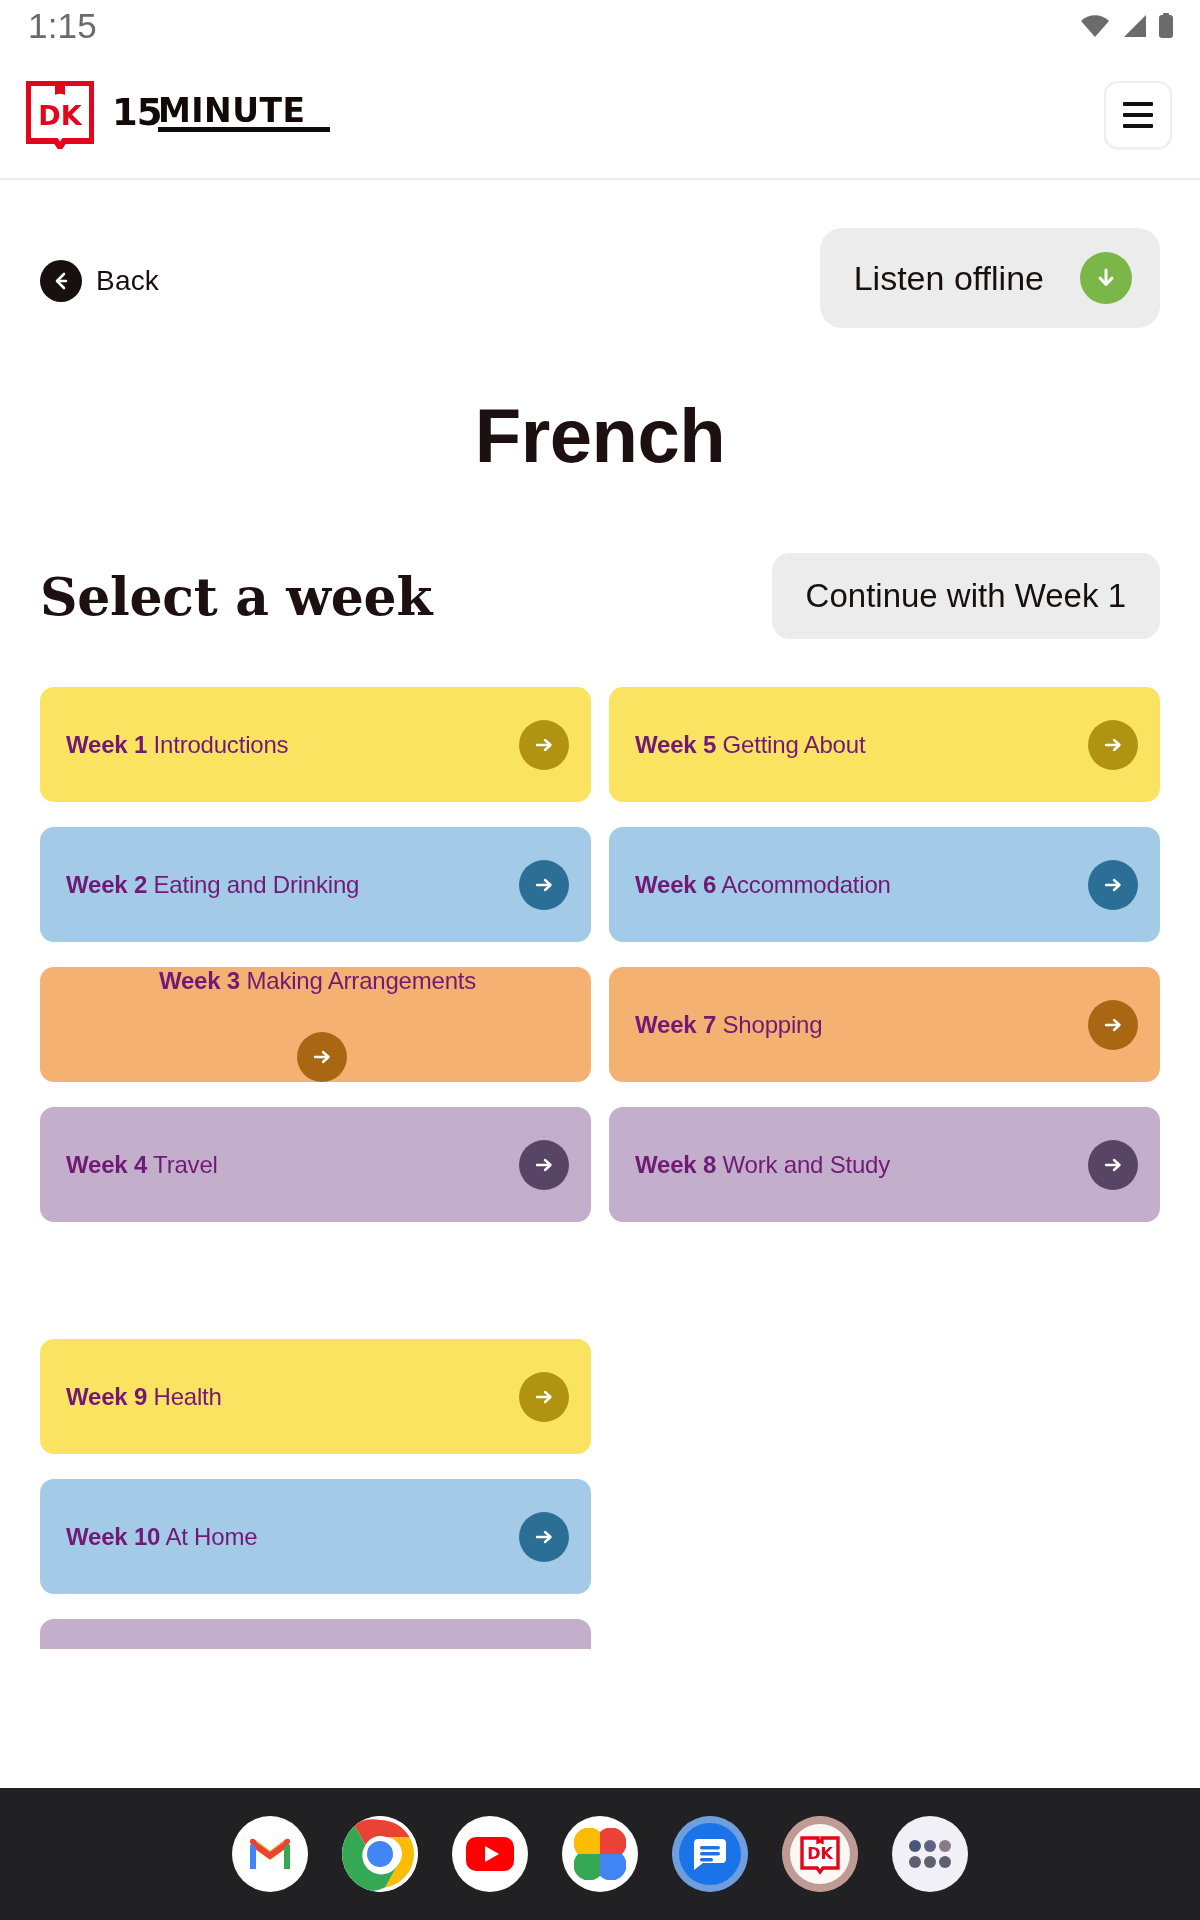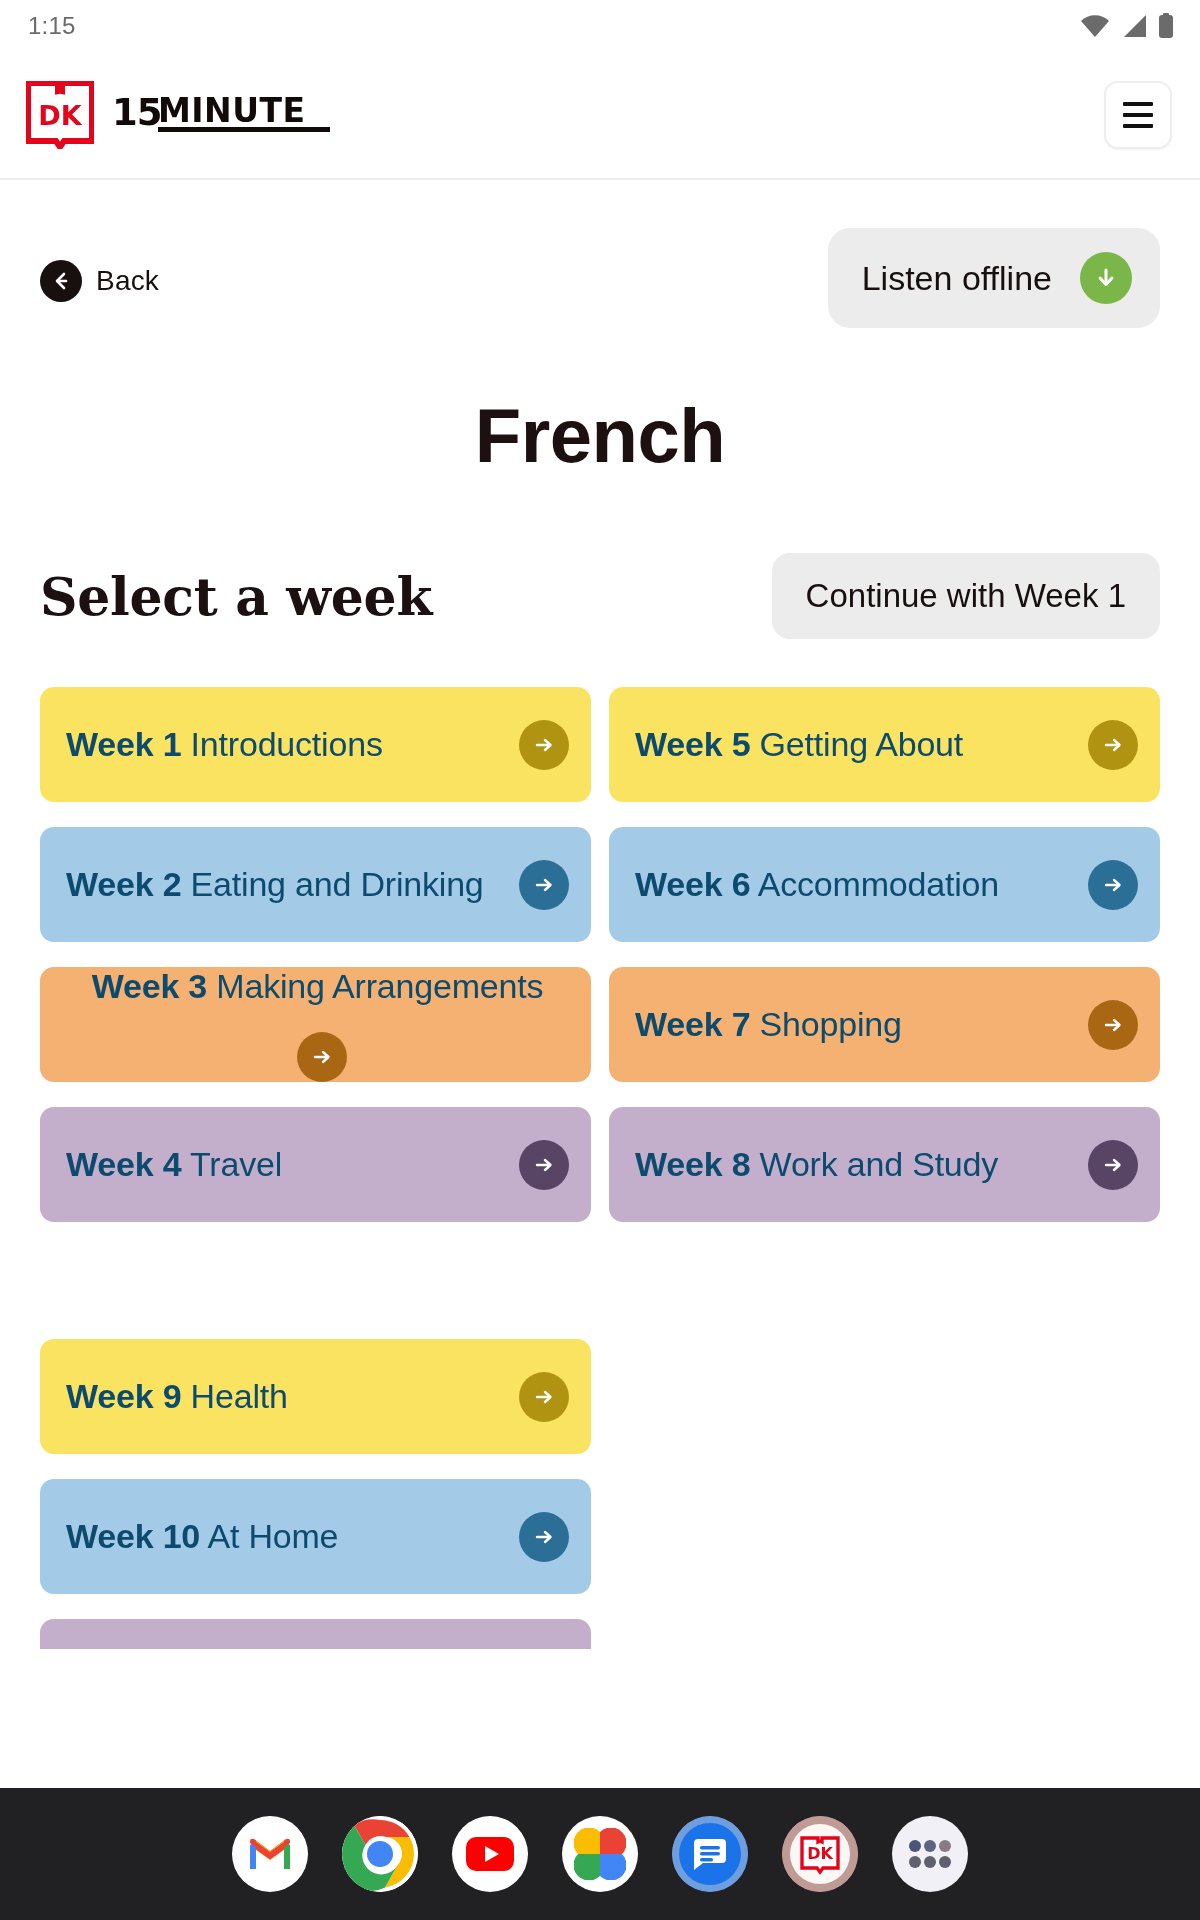--- a/index.html
+++ b/index.html
@@ -17,21 +17,21 @@
   }
 
   
   .statusbar {
     height:52px; flex:0 0 52px;
     display:flex; align-items:center; justify-content:space-between;
     padding:0 26px 0 28px;
     background:#ffffff;
   }
   .status-time {
-    font-size:24px; color:#6b6b6b; letter-spacing:.2px;
+    font-size:35px; color:#6b6b6b; letter-spacing:.2px;
     font-family:"Liberation Sans", sans-serif;
   }
   .status-icons { display:flex; align-items:center; gap:11px; }
   .status-icons svg { display:block; }
 
   
   .appheader {
     height:128px; flex:0 0 128px;
     display:flex; align-items:center; justify-content:space-between;
     padding:0 28px 0 26px;
@@ -71,21 +71,21 @@
     width:42px; height:42px; border-radius:50%;
     background:#18100f; display:flex; align-items:center; justify-content:center;
     flex:0 0 42px;
   }
   .back-label {
     font-size:28px; color:#18100f; letter-spacing:.2px;
     font-family:"Liberation Sans", sans-serif;
   }
 
   .listen-btn {
-    display:flex; align-items:center; gap:28px;
+    display:flex; align-items:center; gap:36px;
     background:#ececec; border:none; border-radius:22px;
     padding:24px 28px 24px 34px; cursor:pointer;
   }
   .listen-label { font-size:34px; color:#18100f; white-space:nowrap; }
   .dl-circle {
     width:52px; height:52px; border-radius:50%;
     background:#7ab648; display:flex; align-items:center; justify-content:center;
     flex:0 0 52px;
   }
 
@@ -131,21 +131,21 @@
     position:relative;
     height:115px;
     border-radius:14px;
     margin-bottom:25px;
     display:flex; align-items:center;
     padding:0 22px 0 26px;
     cursor:pointer;
     overflow:hidden;
   }
   .week-card .card-text {
-    font-size:34px; color:#0c4a6e; letter-spacing:-0.2px;
+    font-size:24px; color:#701a75; letter-spacing:-0.2px;
     white-space:nowrap; flex:1 1 auto;
     font-family:"Liberation Sans", sans-serif;
   }
   .week-card .card-text b { font-weight:700; }
   .arrow-circle {
     width:50px; height:50px; border-radius:50%;
     display:flex; align-items:center; justify-content:center;
     flex:0 0 50px; margin-left:8px;
   }
   .week-card.spacer-after { margin-bottom:100px; }

